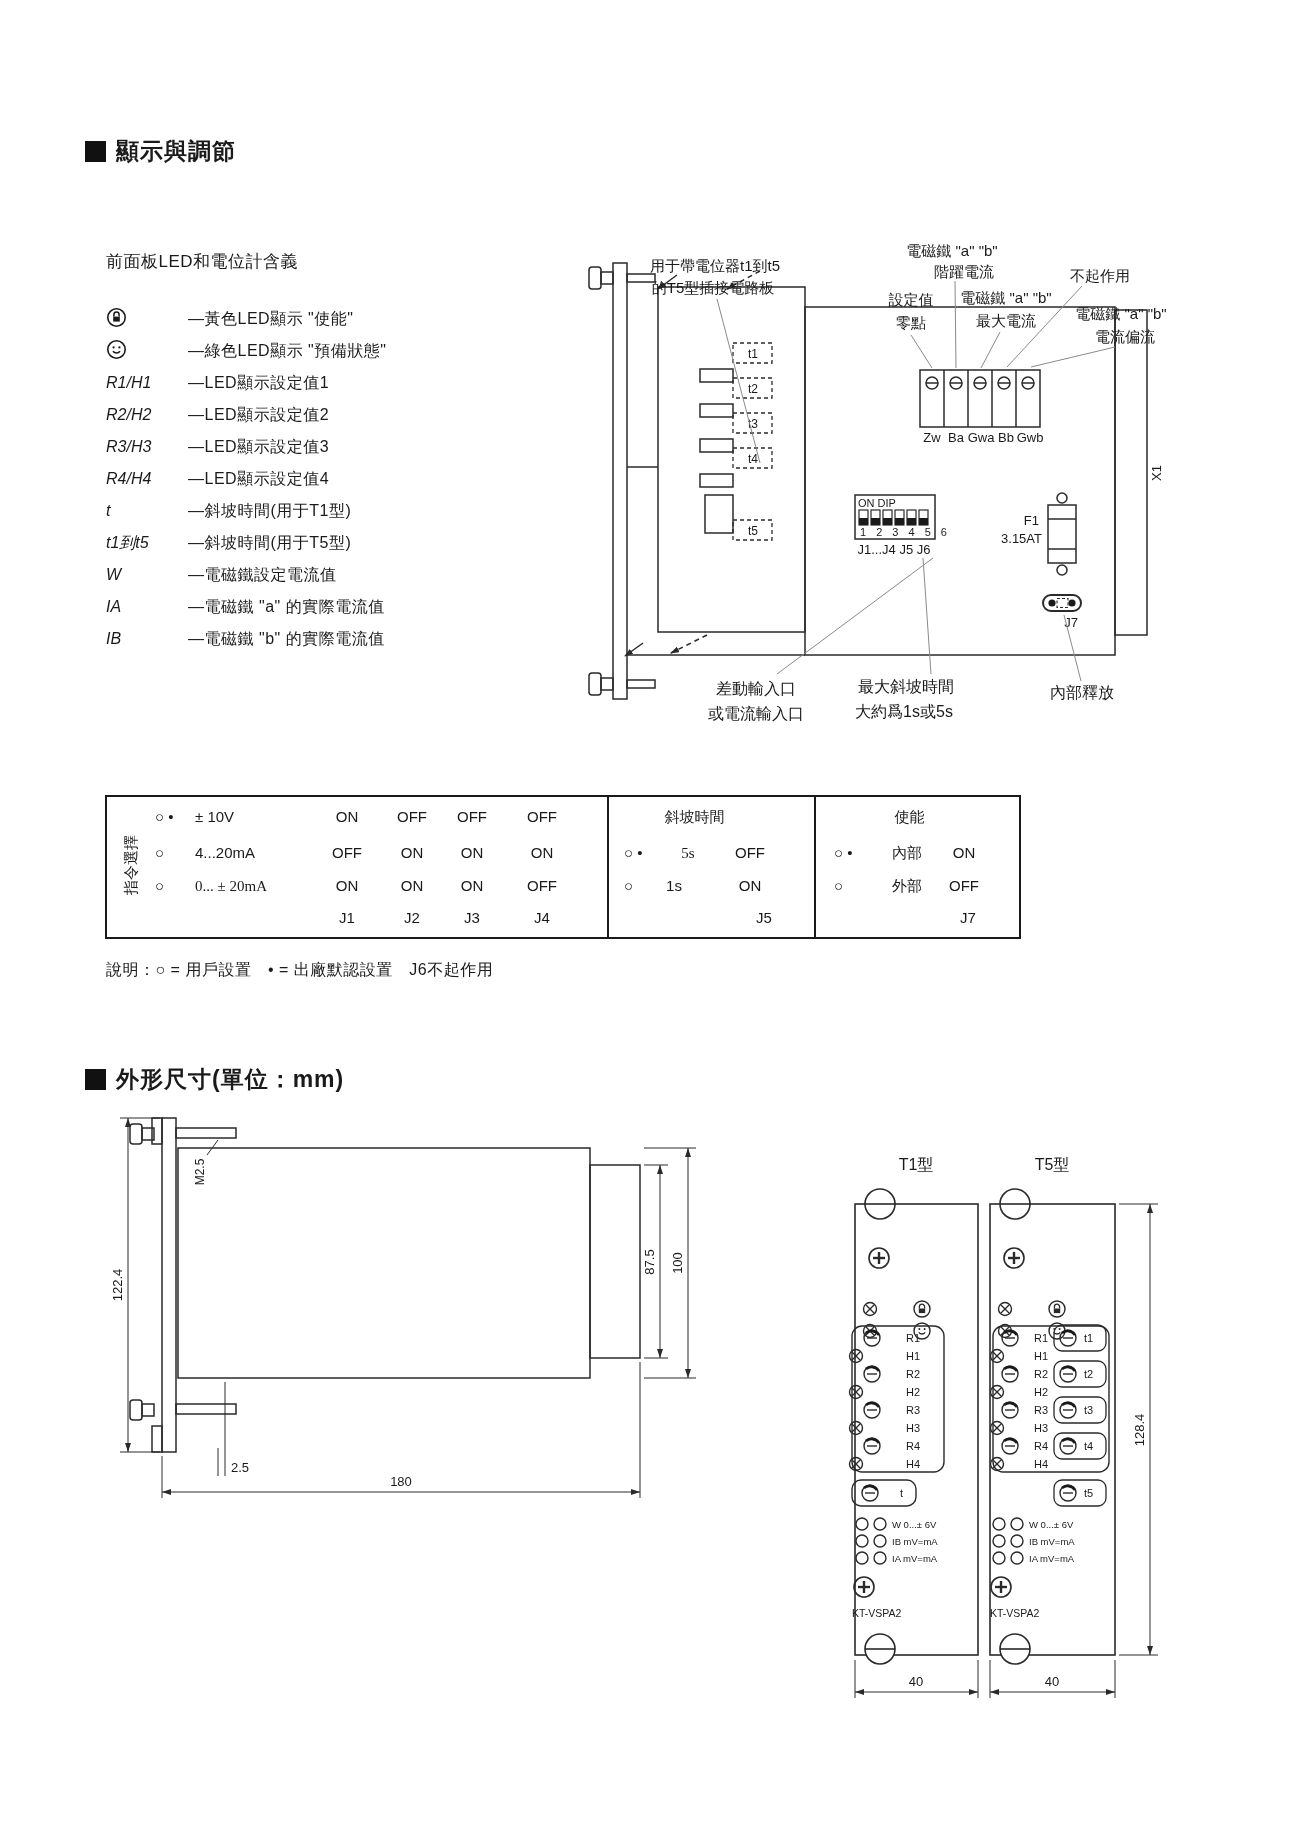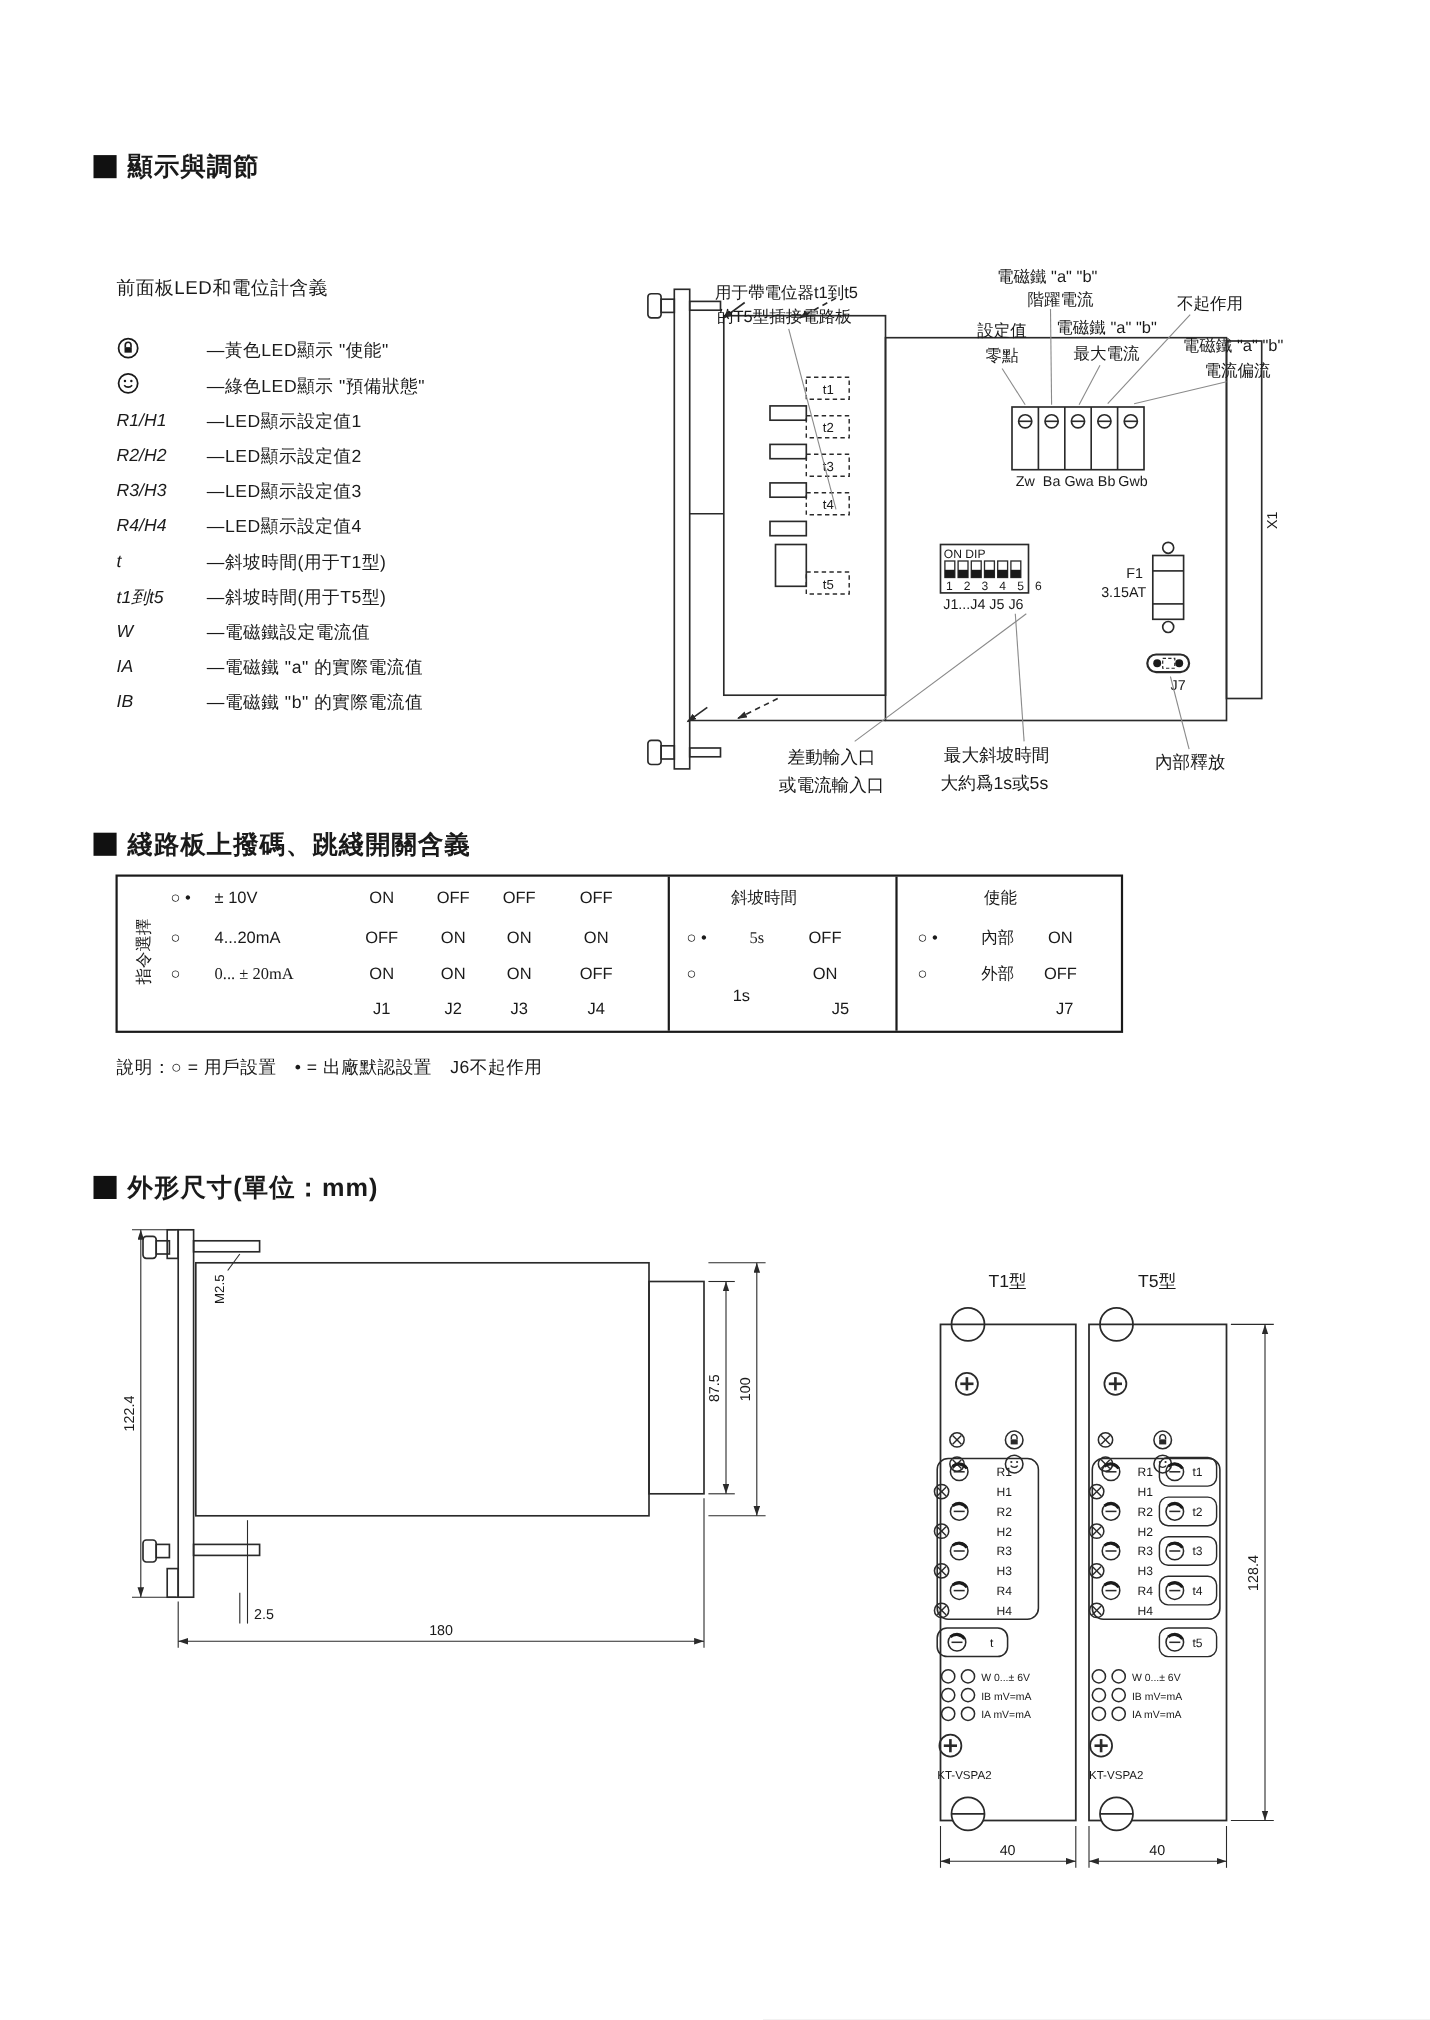--- a/index.html
+++ b/index.html
@@ -239,24 +239,20 @@
       <text x="566" y="124">電磁鐵 "a" "b"</text>
       <text x="570" y="147">電流偏流</text>
       <text x="201" y="499" font-size="16">差動輸入口</text>
       <text x="201" y="524" font-size="16">或電流輸入口</text>
       <text x="351" y="497" font-size="16">最大斜坡時間</text>
       <text x="349" y="522" font-size="16">大約爲1s或5s</text>
       <text x="527" y="503" font-size="16">內部釋放</text>
     </g>
   </svg>
 
-  <div class="sec-title" style="left:85px;top:752px;">
-    <span class="sec-sq"></span>
-    <span>綫路板上撥碼、跳綫開關含義</span>
-  </div>
 
   <div class="jtable">
     <div class="vline" style="left:500px;"></div>
     <div class="vline" style="left:707px;"></div>
 
     <div class="cell" style="left:14px;top:18px;width:20px;height:100px;display:flex;align-items:center;justify-content:center;">
       <span style="transform:rotate(-90deg);white-space:nowrap;">指令選擇</span>
     </div>
 
     <span class="cell" style="left:48px;top:9px;">○ •</span>
@@ -283,21 +279,21 @@
     <span class="cell ctr" style="left:205px;top:110px;width:70px;">J1</span>
     <span class="cell ctr" style="left:270px;top:110px;width:70px;">J2</span>
     <span class="cell ctr" style="left:330px;top:110px;width:70px;">J3</span>
     <span class="cell ctr" style="left:400px;top:110px;width:70px;">J4</span>
 
     <span class="cell ctr" style="left:525px;top:9px;width:125px;">斜坡時間</span>
     <span class="cell" style="left:517px;top:45px;">○ •</span>
     <span class="cell ctr" style="left:551px;top:45px;width:60px;font-family:Liberation Serif, serif;">5s</span>
     <span class="cell ctr" style="left:608px;top:45px;width:70px;">OFF</span>
     <span class="cell" style="left:517px;top:78px;">○</span>
-    <span class="cell ctr" style="left:537px;top:78px;width:60px;margin-top:20px;">1s</span>
+    <span class="cell ctr" style="left:537px;top:78px;width:60px;">1s</span>
     <span class="cell ctr" style="left:608px;top:78px;width:70px;">ON</span>
     <span class="cell ctr" style="left:622px;top:110px;width:70px;">J5</span>
 
     <span class="cell ctr" style="left:740px;top:9px;width:125px;">使能</span>
     <span class="cell" style="left:727px;top:45px;">○ •</span>
     <span class="cell ctr" style="left:765px;top:45px;width:70px;">內部</span>
     <span class="cell ctr" style="left:822px;top:45px;width:70px;">ON</span>
     <span class="cell" style="left:727px;top:78px;">○</span>
     <span class="cell ctr" style="left:765px;top:78px;width:70px;">外部</span>
     <span class="cell ctr" style="left:822px;top:78px;width:70px;">OFF</span>

